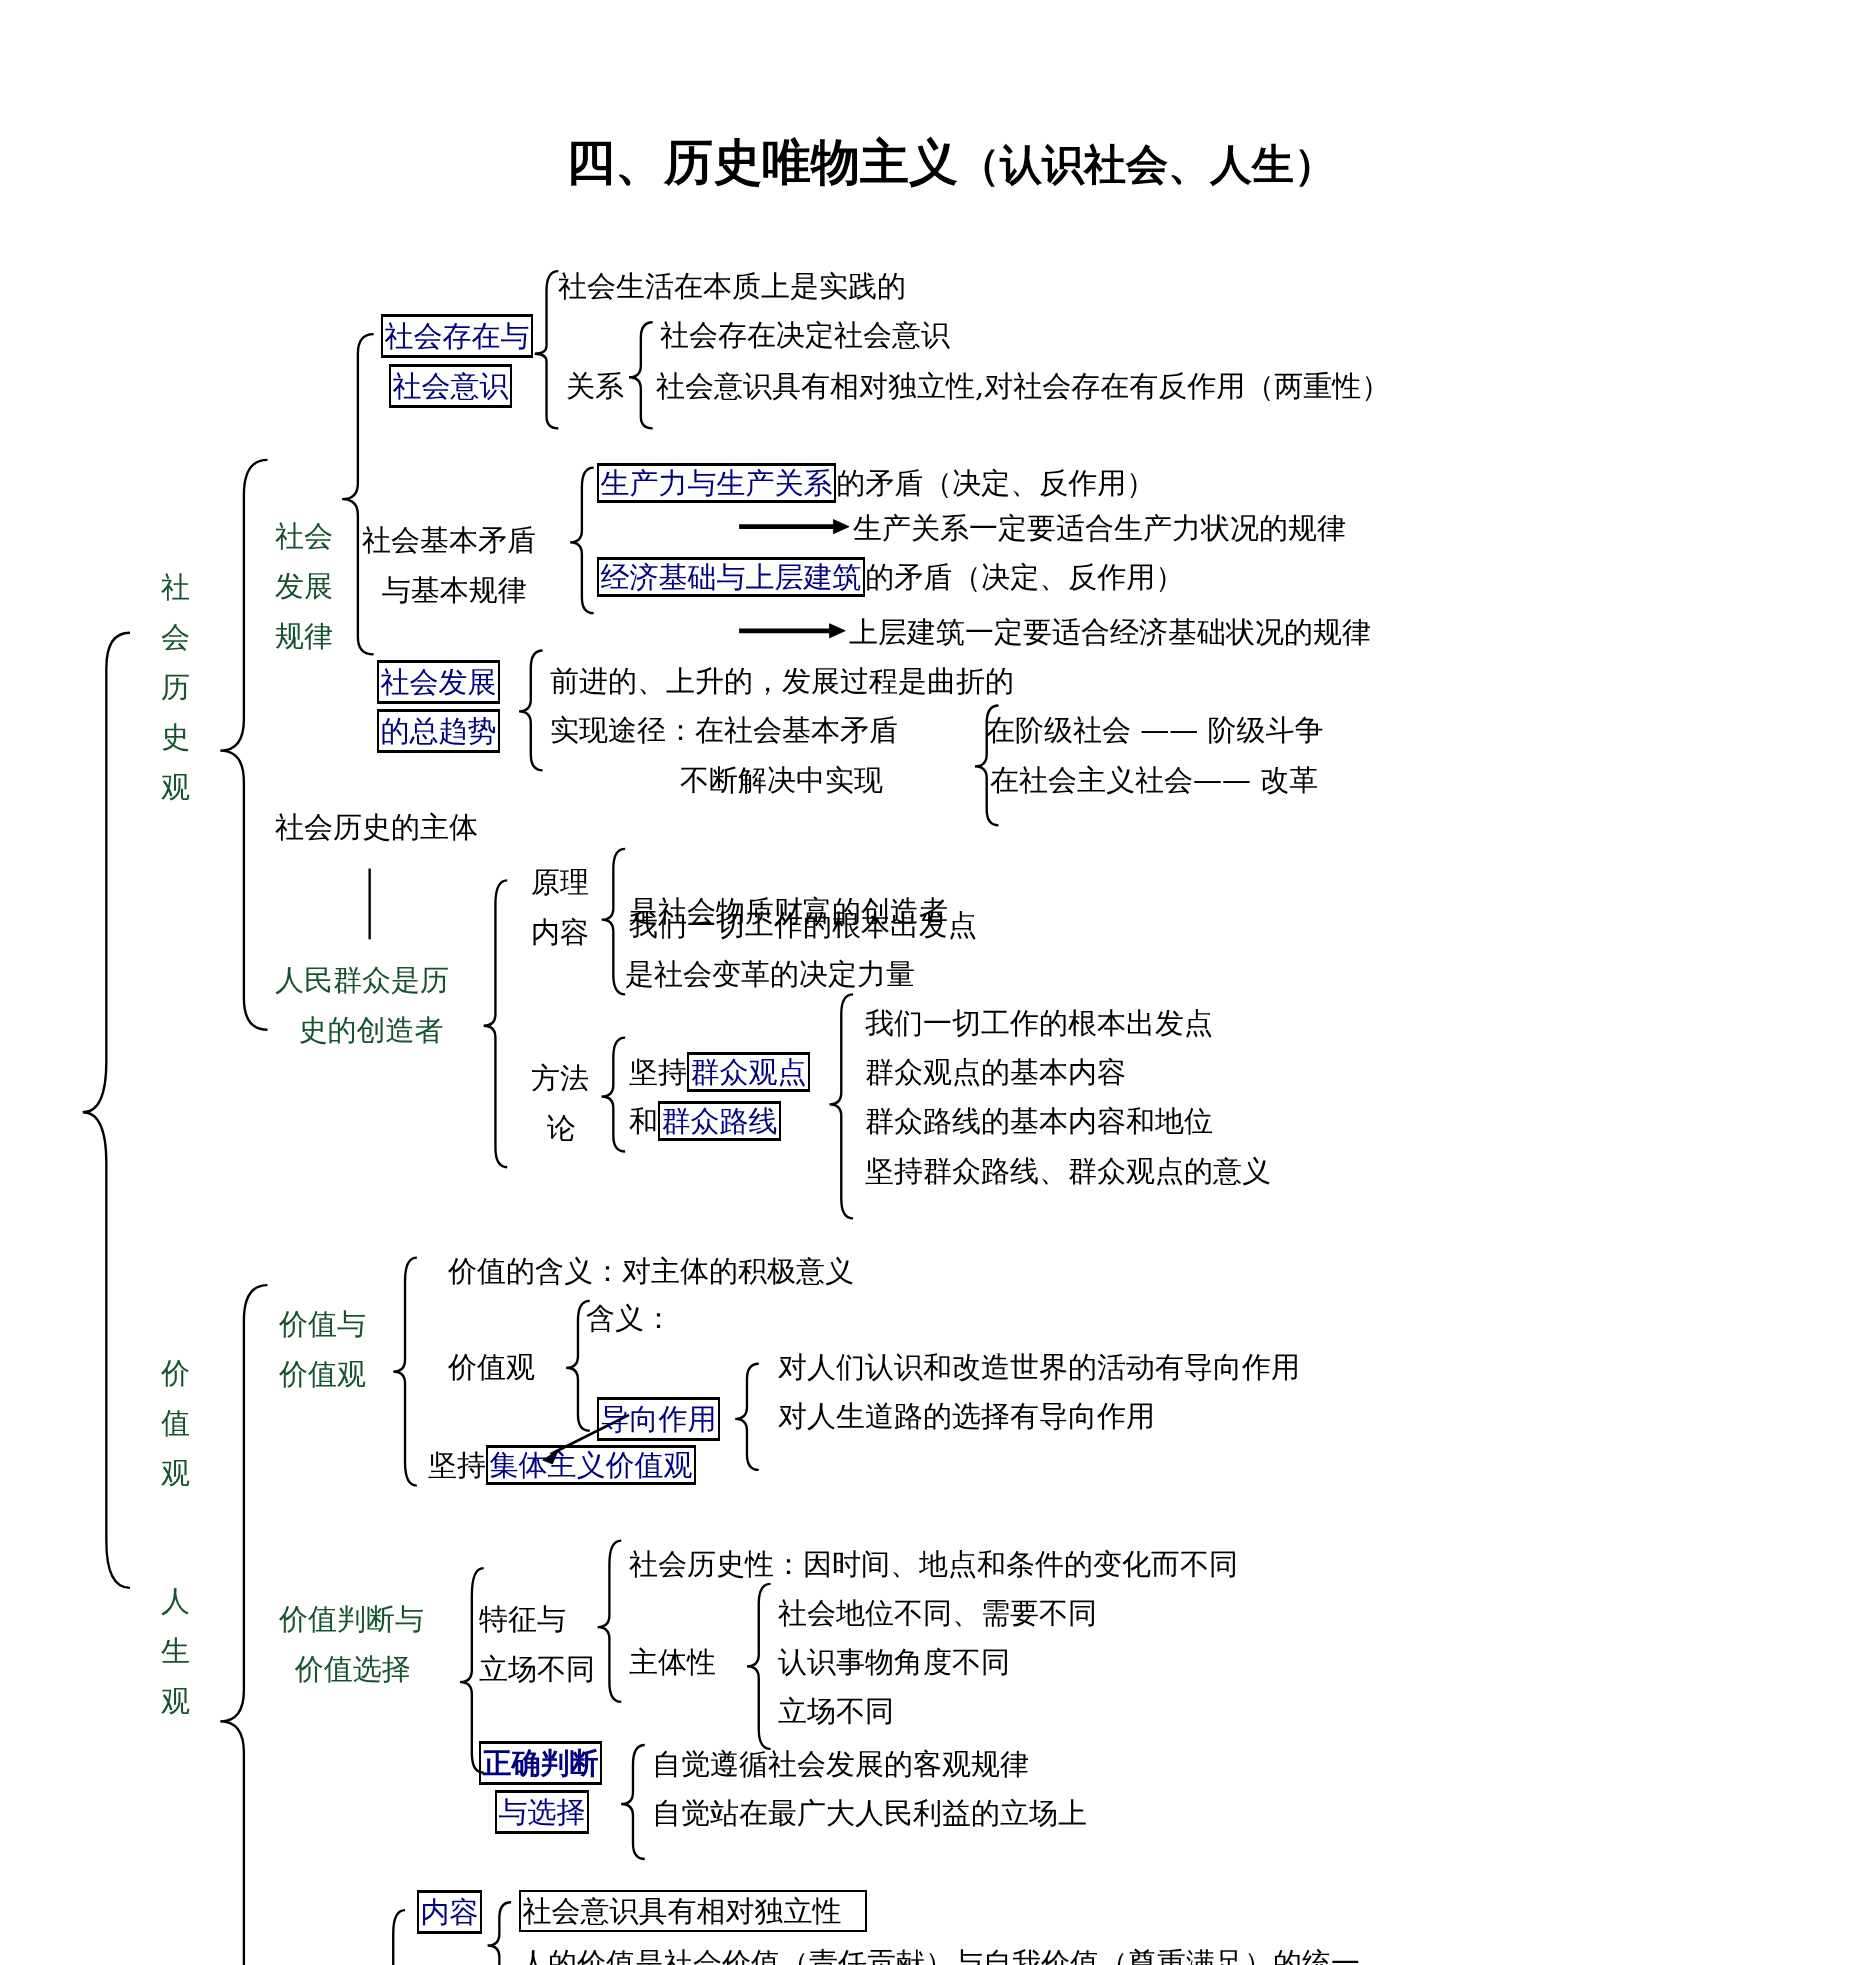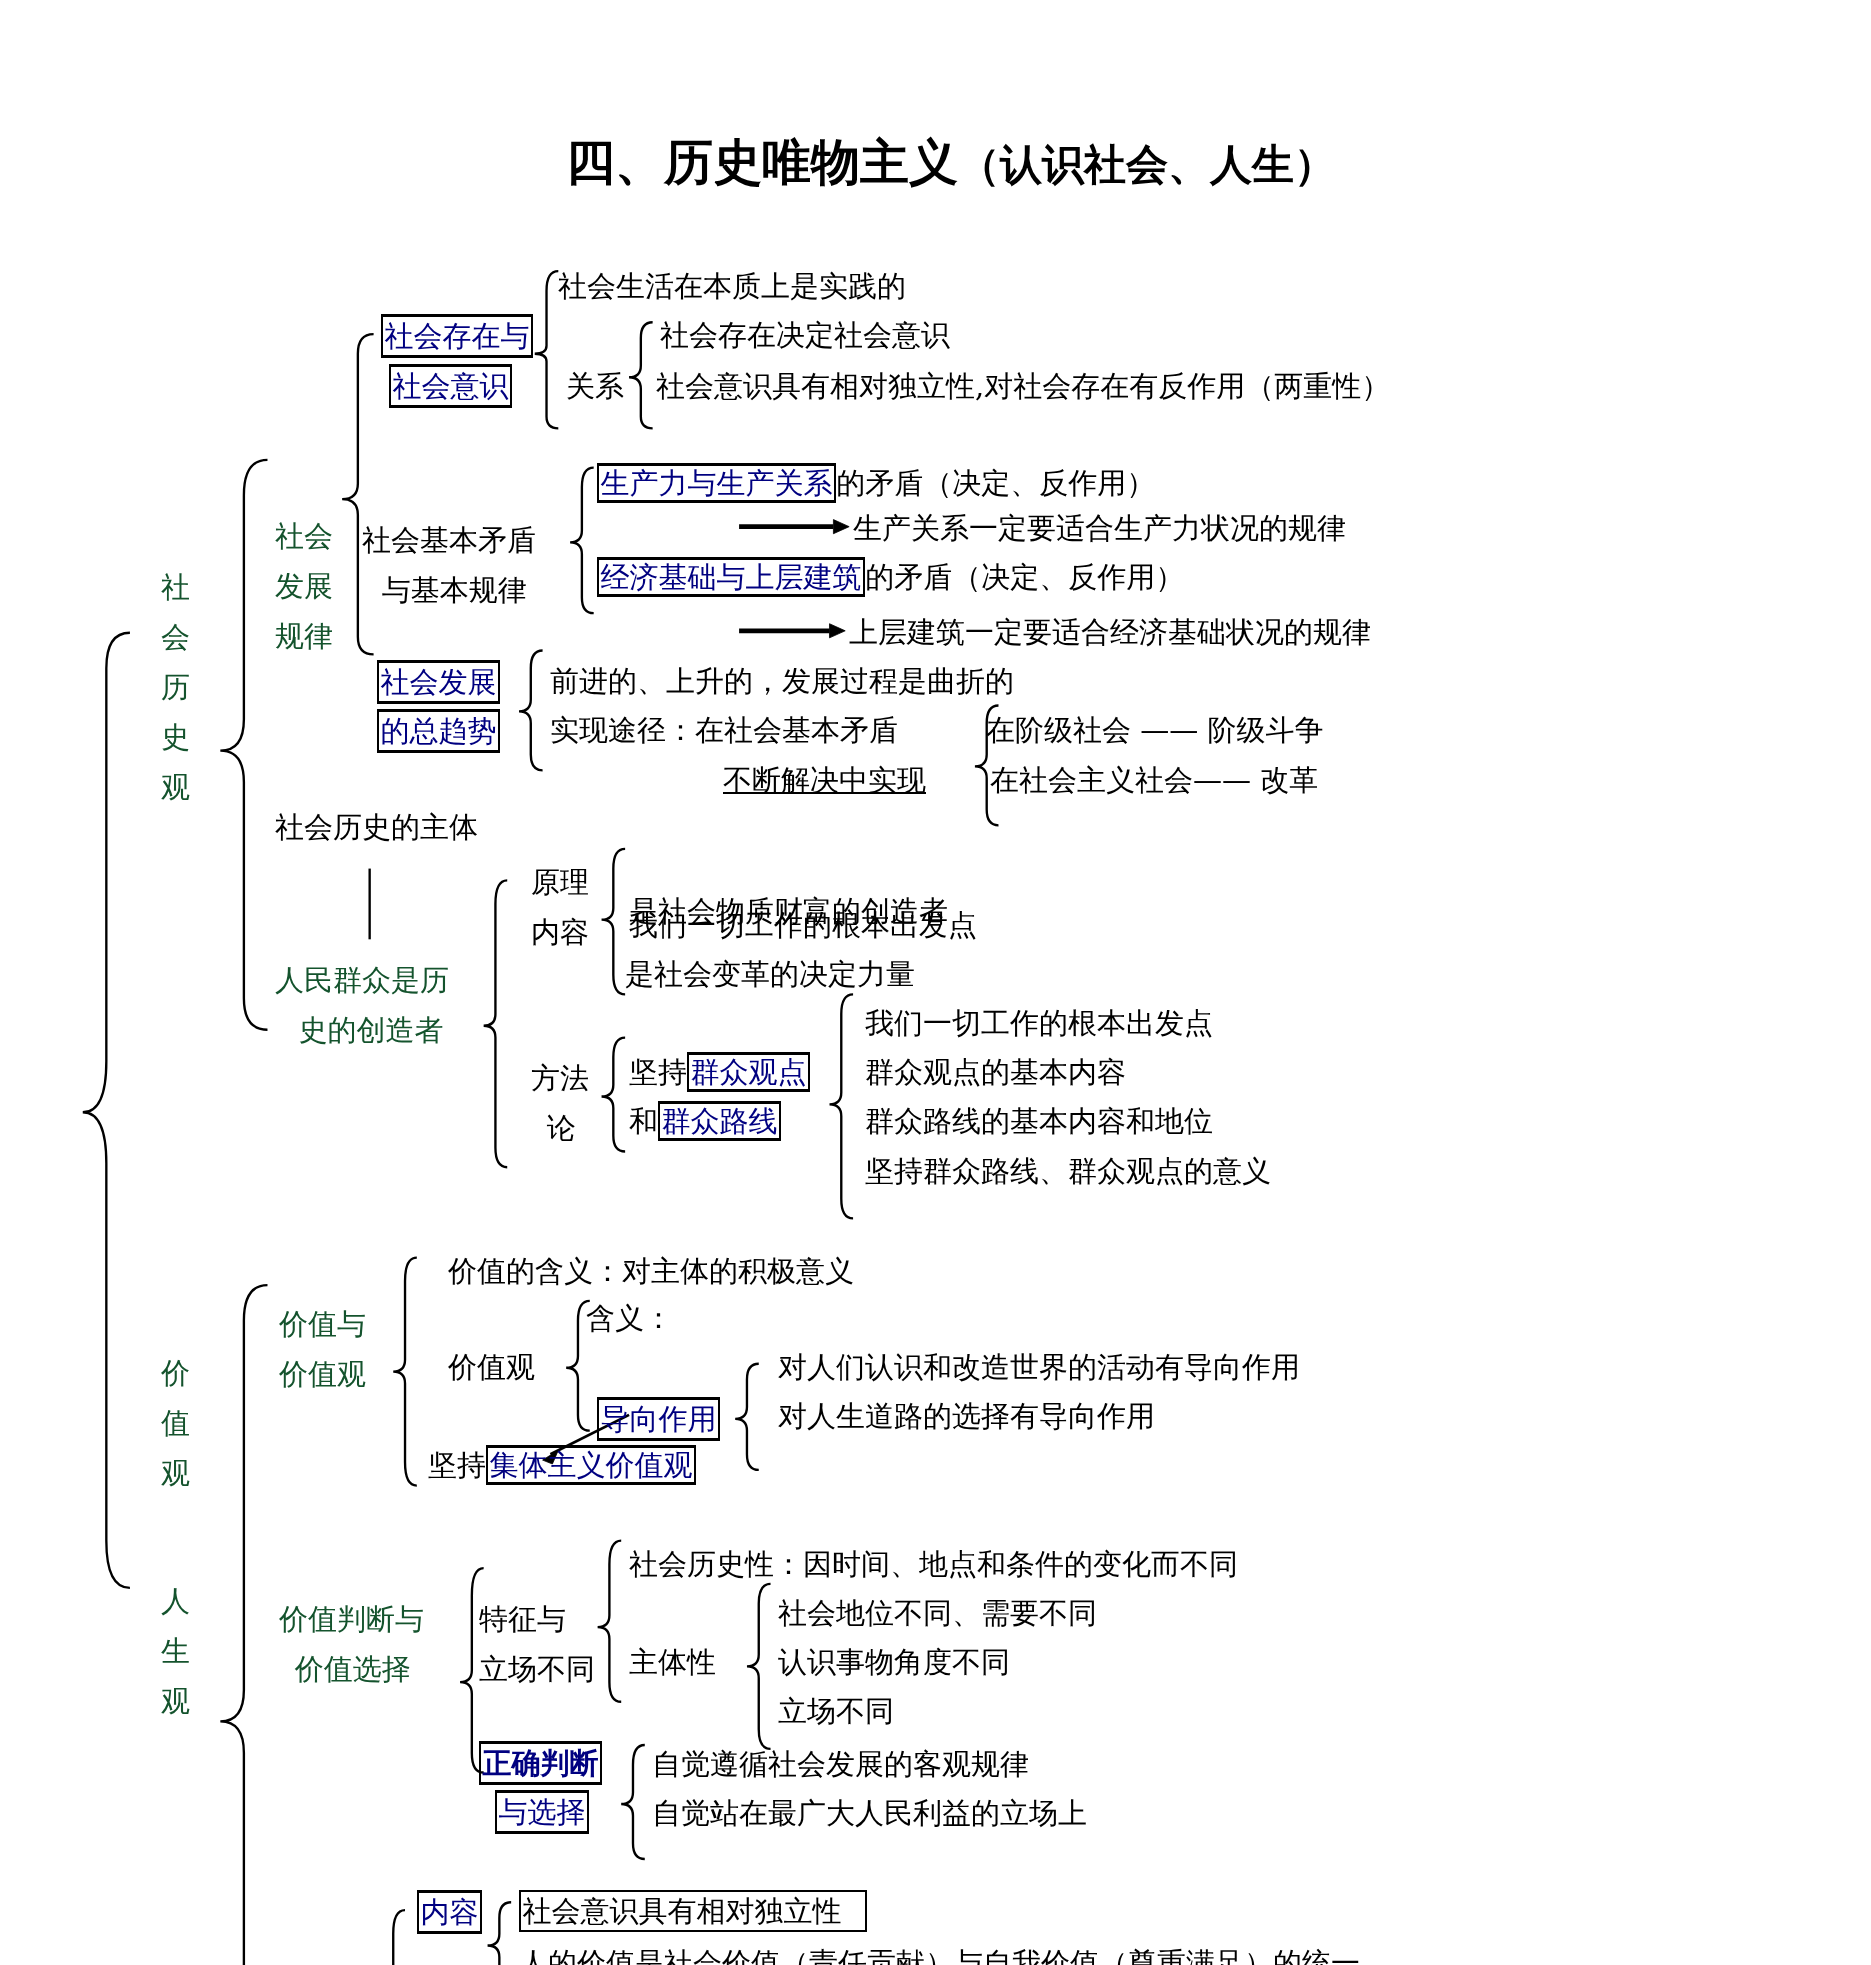--- a/index.html
+++ b/index.html
@@ -114,21 +114,21 @@
 <div class="t" style="left:853px;top:509px;">生产关系一定要适合生产力状况的规律</div>
 <div class="t" style="left:597px;top:558px;">
   <span class="blue box">经济基础与上层建筑</span><span>的矛盾（决定、反作用）</span>
 </div>
 <div class="t" style="left:849px;top:613px;">上层建筑一定要适合经济基础状况的规律</div>
 
 <div class="t blue box" style="left:377px;top:660px;">社会发展</div>
 <div class="t blue box" style="left:377px;top:709px;">的总趋势</div>
 <div class="t" style="left:550px;top:662px;">前进的、上升的，发展过程是曲折的</div>
 <div class="t" style="left:550px;top:711px;">实现途径：在社会基本矛盾</div>
-<div class="t" style="left:723px;top:761px;text-decoration:underline;">不断解决中实现</div>
+<div class="t" style="left:680px;top:761px;">不断解决中实现</div>
 <div class="t" style="left:986px;top:711px;">在阶级社会 —— 阶级斗争</div>
 <div class="t" style="left:990px;top:761px;">在社会主义社会—— 改革</div>
 
 <div class="t" style="left:275px;top:808px;">社会历史的主体</div>
 <div class="t red" style="left:275px;top:955px;line-height:50px;">
   <div>人民群众是历</div>
   <div style="padding-left:23.6px">史的创造者</div>
 </div>
 <div class="t" style="left:531px;top:857px;line-height:50px;">
   <div>原理</div>

